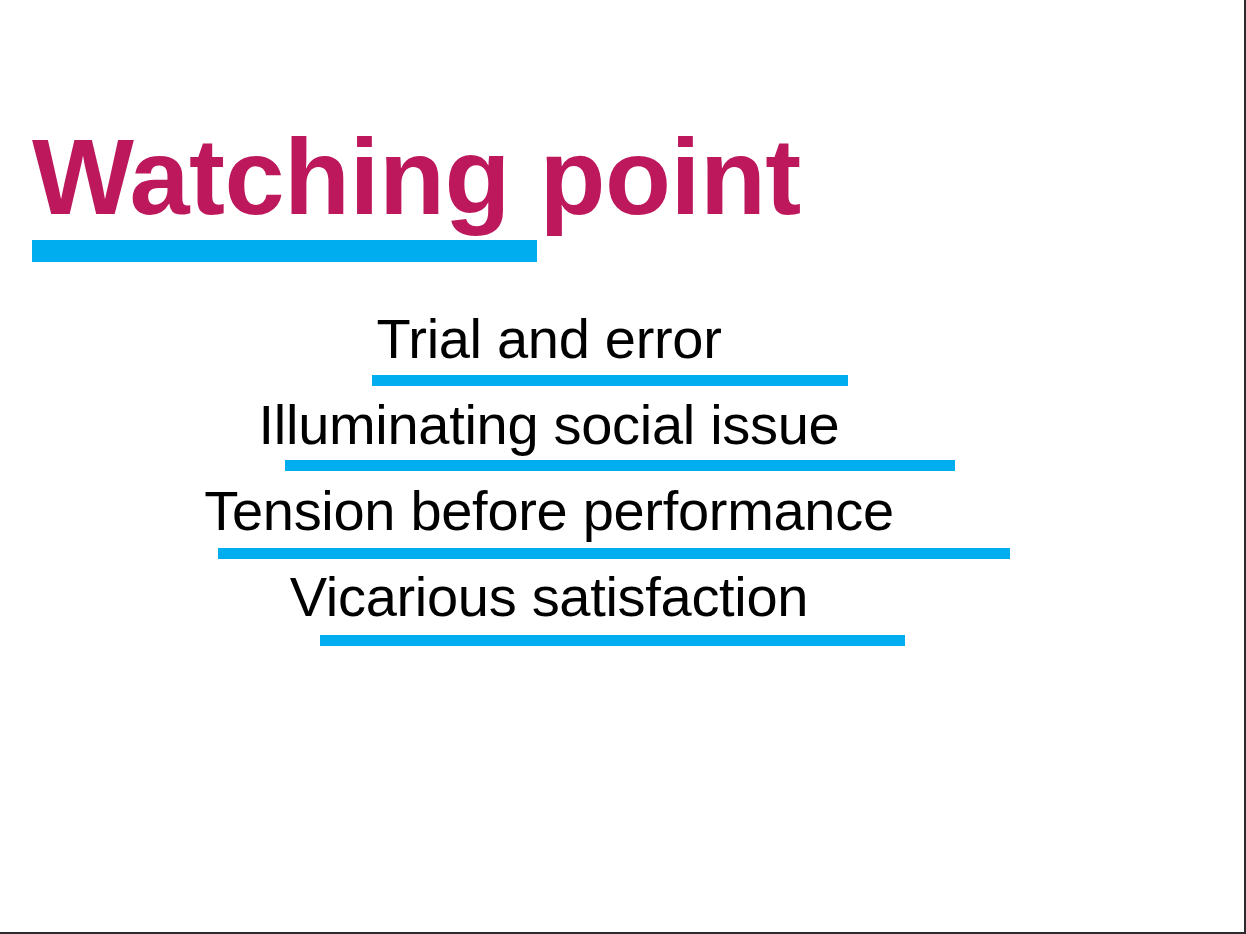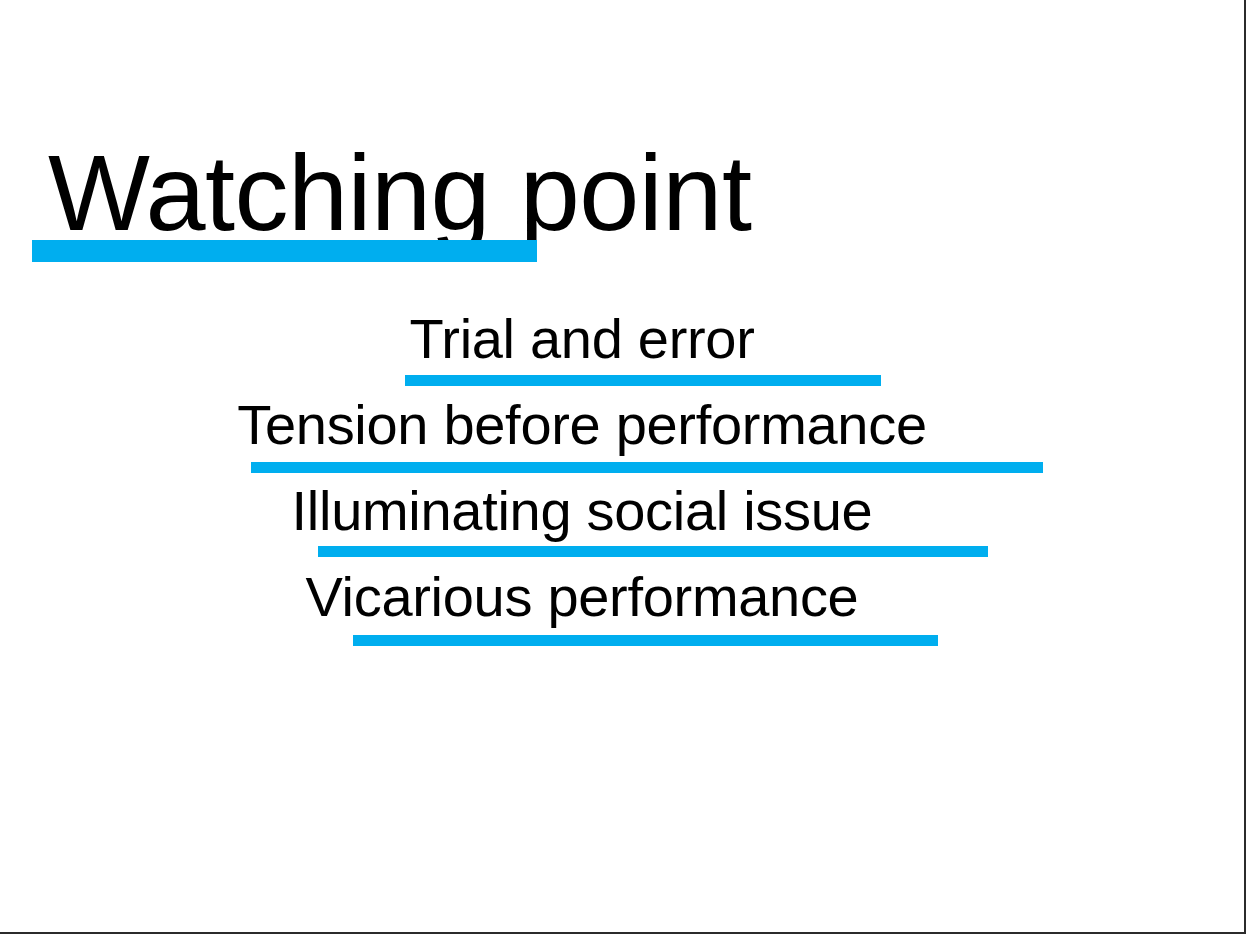--- a/index.html
+++ b/index.html
@@ -28,46 +28,45 @@
     position: absolute;
     left: 30px;
     top: 118px;
     width: 760px;
     height: 150px;
   }
   .slide-title {
     position: absolute;
     left: 2px;
     top: 0px;
-    margin: 16px;
+    margin: 0;
     font-family: "Liberation Sans", sans-serif;
-    font-weight: 400;
+    font-weight: 700;
     font-size: 108px;
     line-height: 118px;
     letter-spacing: -0.5px;
-    color: #000000;
+    color: #be185d;
     white-space: nowrap;
   }
   .title-rule {
     position: absolute;
     left: 2px;
     top: 122px;
     width: 505px;
     height: 22px;
     background: #00aeef;
   }
 
   
   .bullet-list {
     position: absolute;
     left: 0;
     top: 305px;
     width: 1098px;
     height: 440px;
-    margin-left: 33px;
   }
   .bullet-item {
     position: relative;
     width: 100%;
     height: 86px;
   }
   .bullet-text {
     position: absolute;
     left: 0;
     right: 0;
@@ -105,30 +104,30 @@
   </div>
 
   <div class="bullet-list">
 
     <div class="bullet-item" data-index="0">
       <div class="bullet-text">Trial and error</div>
       <div class="bullet-rule"></div>
     </div>
 
 
+    <div class="bullet-item" data-index="3">
+      <div class="bullet-text">Illuminating social issue</div>
+      <div class="bullet-rule"></div>
+    </div>
+
     <div class="bullet-item" data-index="2">
       <div class="bullet-text">Tension before performance</div>
       <div class="bullet-rule"></div>
     </div>
 
-    <div class="bullet-item" data-index="3">
-      <div class="bullet-text">Illuminating social issue</div>
-      <div class="bullet-rule"></div>
-    </div>
-
     <div class="bullet-item" data-index="4">
-      <div class="bullet-text">Vicarious performance</div>
+      <div class="bullet-text">Vicarious satisfaction</div>
       <div class="bullet-rule"></div>
     </div>
 
   </div>
 
 </div>
 
 </body></html>

